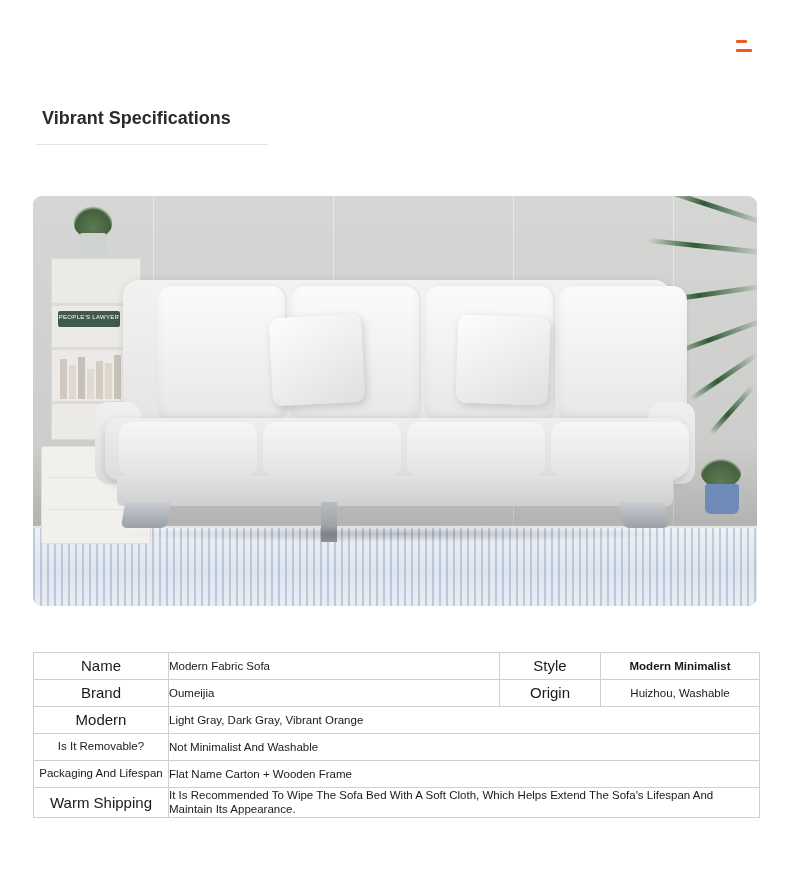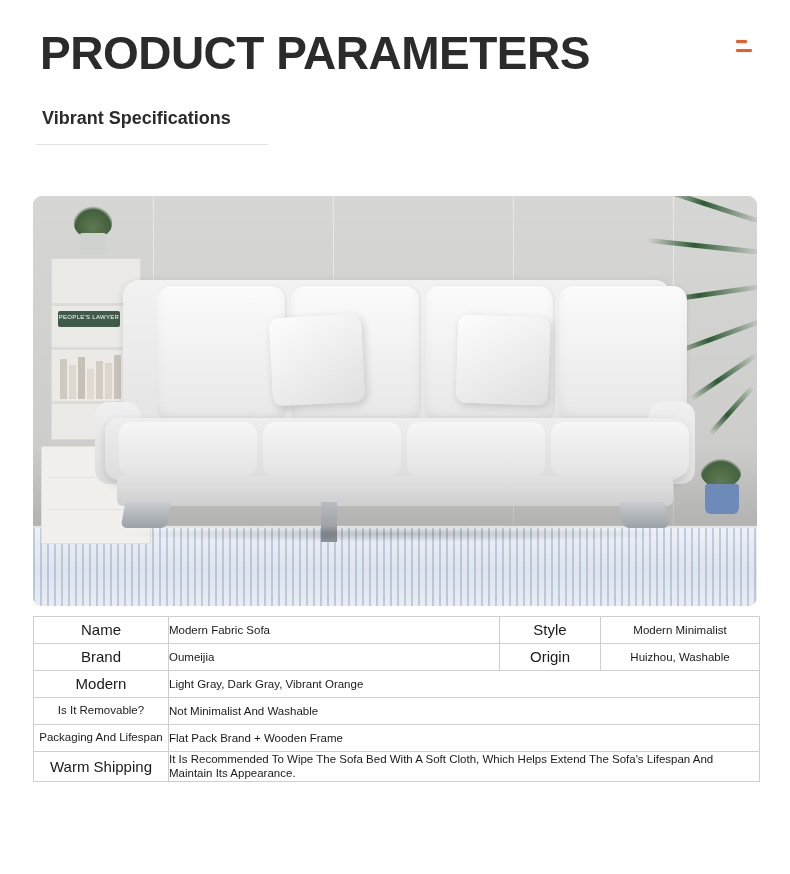--- a/index.html
+++ b/index.html
@@ -288,21 +288,21 @@
   .sofa-shadow {
     position: absolute;
     left: 20px; top: 246px; width: 566px; height: 16px;
     background: radial-gradient(ellipse at center, rgba(0,0,0,0.20) 0%, rgba(0,0,0,0) 70%);
   }
 
   
   .spec-table {
     position: absolute;
     left: 33px;
-    top: 616px;
+    top: 652px;
     width: 724px;
     border-collapse: collapse;
     table-layout: fixed;
     border-radius: 27px;
   }
   .spec-table td {
     border: 1px solid #cfcfcf;
     padding: 0;
     vertical-align: middle;
   }
@@ -324,29 +324,28 @@
     color: #1a1a1a;
     padding: 6px 10px;
     line-height: 1.25;
   }
   .row-h1 td { height: 26px; }
   .row-h2 td { height: 26px; }
 
   .w-label-left { width: 134px; }
   .w-value-left { width: 330px; }
   .w-label-right { width: 100px; }
-  .w-value-right { width: 158px; }
+  .w-value-right { width: 158px; font-weight: bold; }
 </style>
 </head>
 <body>
 
 <div class="page">
 
   <div class="header">
-    <div class="main-title">PRODUCT PARAMETERS</div>
     <div class="sub-title">Vibrant Specifications</div>
     <div class="sub-underline"></div>
     <div class="menu-icon">
       <span class="short"></span>
       <span></span>
     </div>
   </div>
 
   <div class="hero">
     <div class="hero-scene">
@@ -440,21 +439,21 @@
       <tr class="row-h2">
         <td class="cell-label">Modern</td>
         <td class="cell-value" colspan="3">Light Gray, Dark Gray, Vibrant Orange</td>
       </tr>
       <tr class="row-h2">
         <td class="cell-label small">Is It Removable?</td>
         <td class="cell-value" colspan="3">Not Minimalist And Washable</td>
       </tr>
       <tr class="row-h2">
         <td class="cell-label small">Packaging And Lifespan</td>
-        <td class="cell-value" colspan="3">Flat Pack Brand + Wooden Frame</td>
+        <td class="cell-value" colspan="3">Flat Name Carton + Wooden Frame</td>
       </tr>
       <tr class="row-h2">
         <td class="cell-label">Warm Shipping</td>
         <td class="cell-value" colspan="3">It Is Recommended To Wipe The Sofa Bed With A Soft Cloth, Which Helps Extend The Sofa's Lifespan And Maintain Its Appearance.</td>
       </tr>
     </tbody>
   </table>
 
 </div>
 

